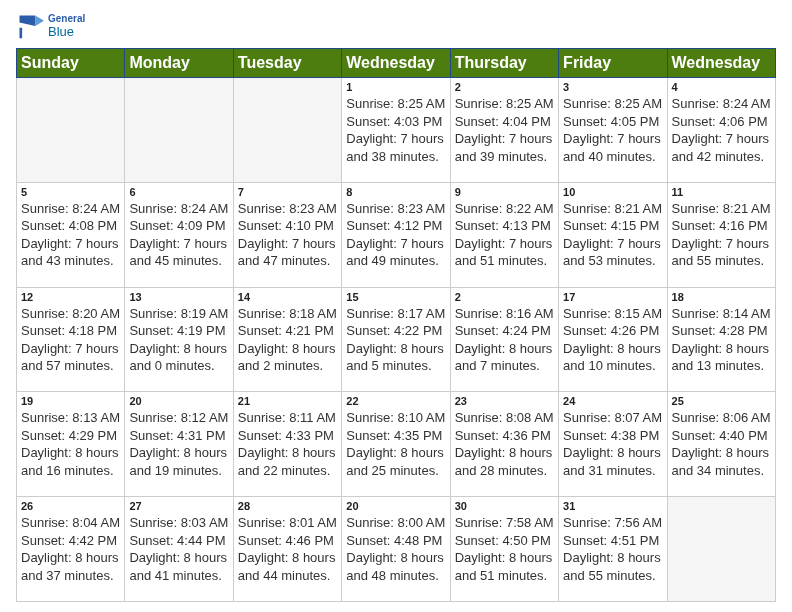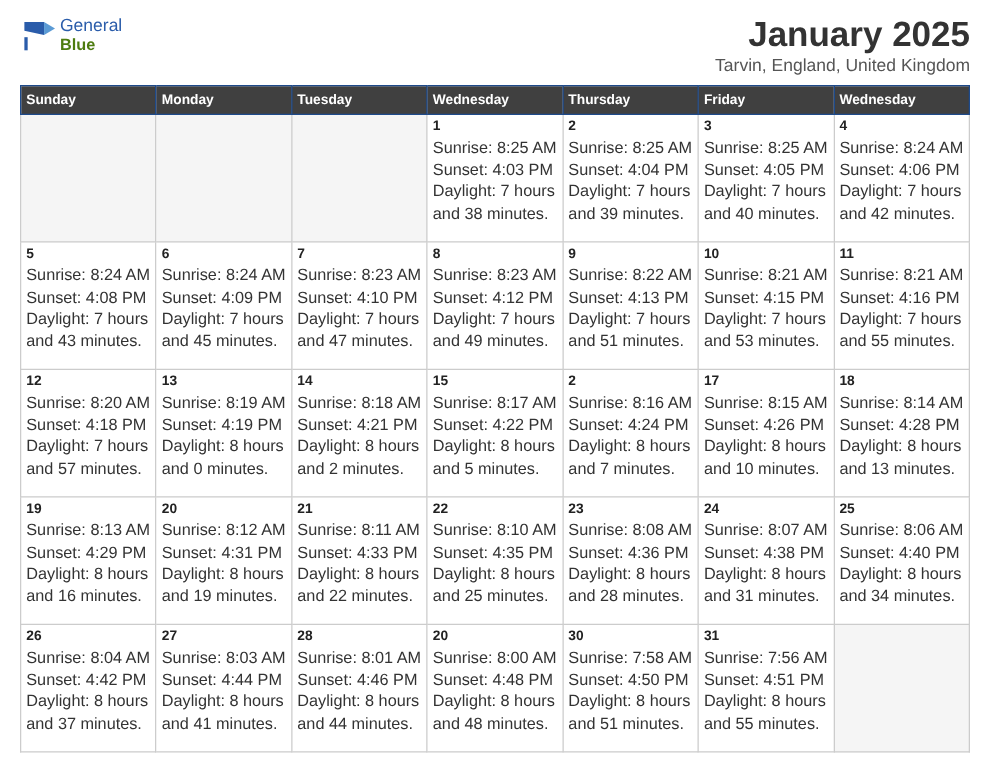--- a/index.html
+++ b/index.html
@@ -45,23 +45,23 @@
       color: #555;
     }
     .calendar {
       flex: 1;
       border: 1px solid #ccc;
       border-collapse: collapse;
       width: 100%;
       table-layout: fixed;
     }
     .calendar th {
-      background: #404040;
+      background: #4d7c0f;
       color: #fff;
-      font-size: 11px;
+      font-size: 16px;
       font-weight: bold;
       padding: 5px 4px;
       text-align: left;
       border: 1px solid #1e4a8a;
     }
     .calendar td {
       border: 1px solid #ccc;
       vertical-align: top;
       padding: 3px 4px;
       font-size: 9.5px;
@@ -91,27 +91,23 @@
   <div class="header">
     <div class="logo">
       <svg class="logo-icon" viewBox="0 0 32 32">
         <rect x="0" y="0" width="32" height="32" fill="white"></rect>
 
         <polygon points="4,4 22,4 22,16 4,12" fill="#2a5caa"></polygon>
         <polygon points="22,4 32,10 22,16" fill="#5b9bd5"></polygon>
         <rect x="4" y="18" width="3" height="12" fill="#2a5caa"></rect>
       </svg>
       <div>
-        <div style="color:#2a5caa;font-weight:normal;font-size:14px;">General</div>
-        <div style="color:#4d7c0f;font-weight:bold;font-size:13px;">Blue</div>
+        <div style="color:#2a5caa;font-weight:bold;font-size:10px;">General</div>
+        <div style="color:#0369a1;font-weight:normal;font-size:13px;">Blue</div>
       </div>
-    </div>
-    <div class="title-block">
-      <div class="main-title">January 2025</div>
-      <div class="subtitle">Tarvin, England, United Kingdom</div>
     </div>
   </div>
 
   <table class="calendar">
     <thead>
       <tr>
         <th>Sunday</th>
         <th>Monday</th>
         <th>Tuesday</th>
         <th>Wednesday</th>

